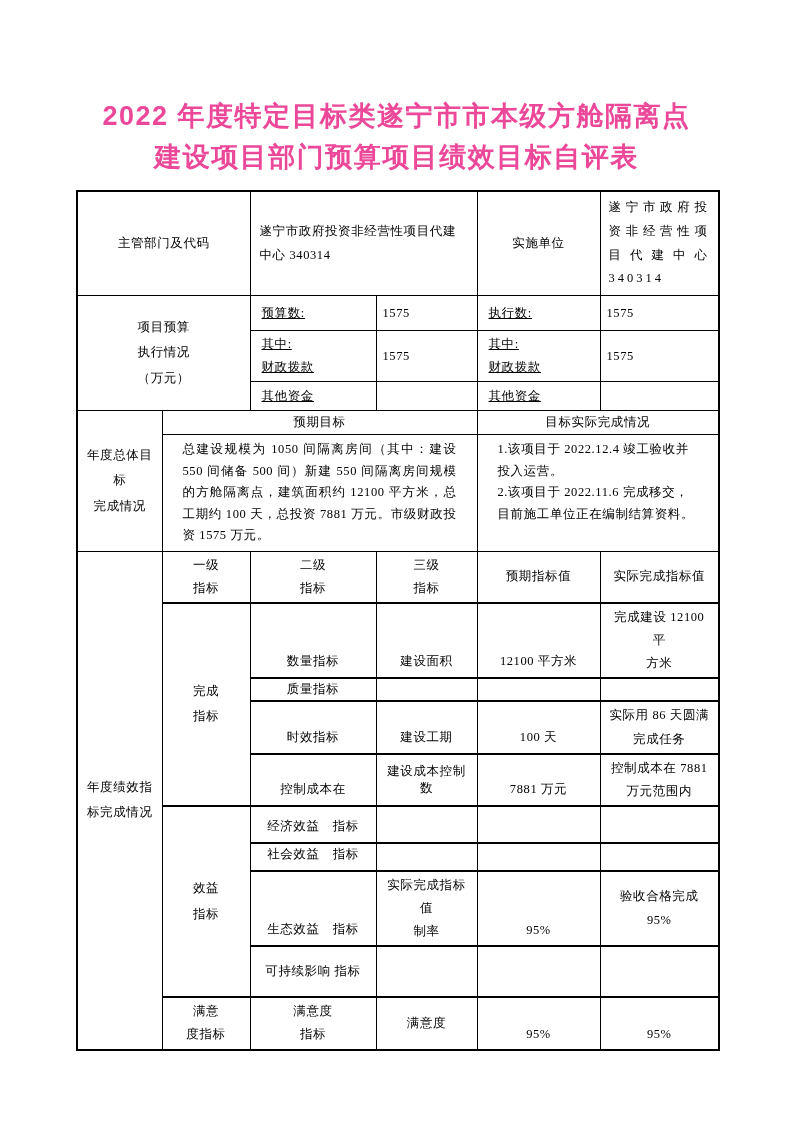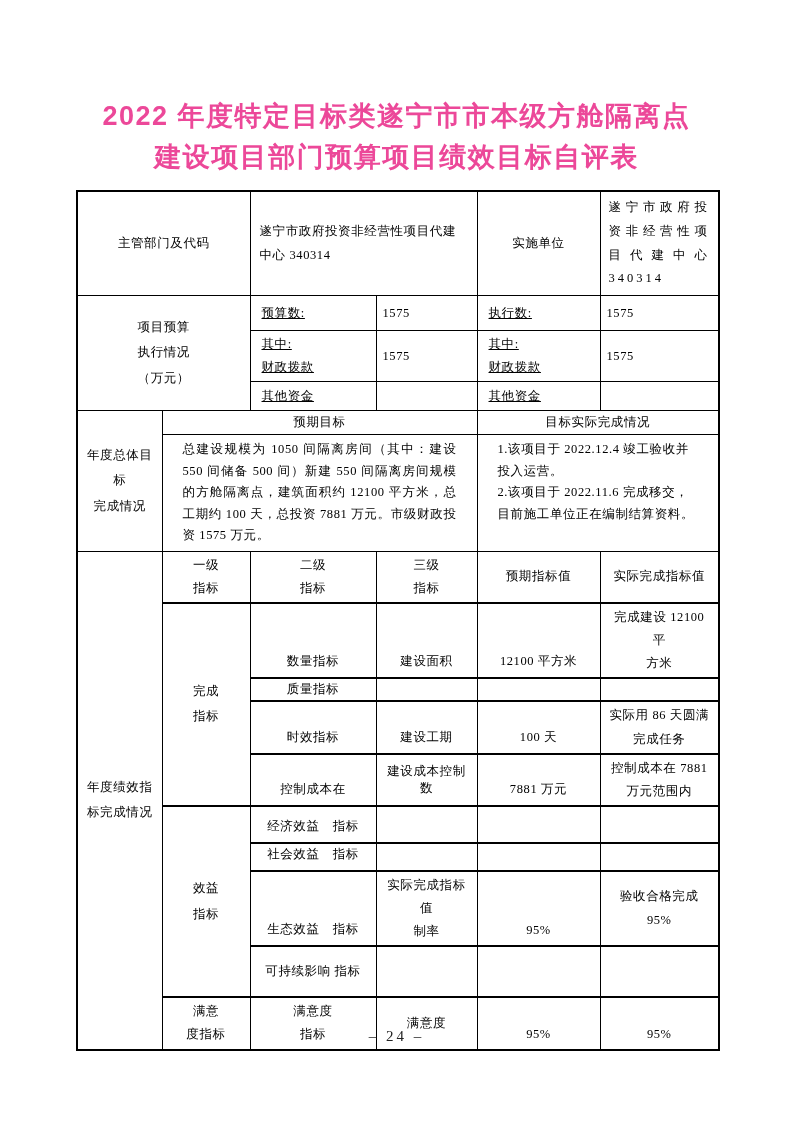--- a/index.html
+++ b/index.html
@@ -162,14 +162,13 @@
 度指标</td>
       <td class="c pre lh2">满意度
 指标</td>
       <td class="c">满意度</td>
       <td class="c vb">95%</td>
       <td class="c vb">95%</td>
     </tr>
   </tbody>
     </table>
 
-  <div class="footer">– 24 –</div>
 </div>
 
 </body></html>

